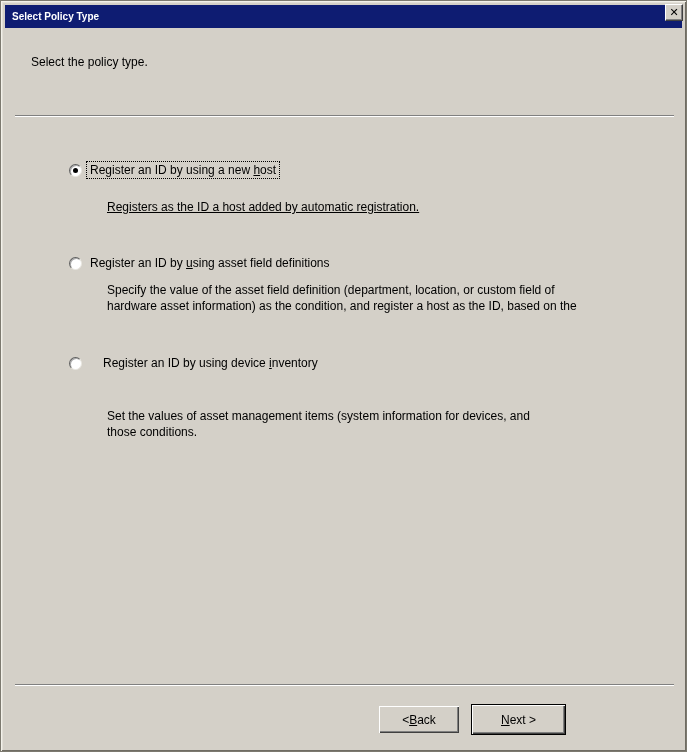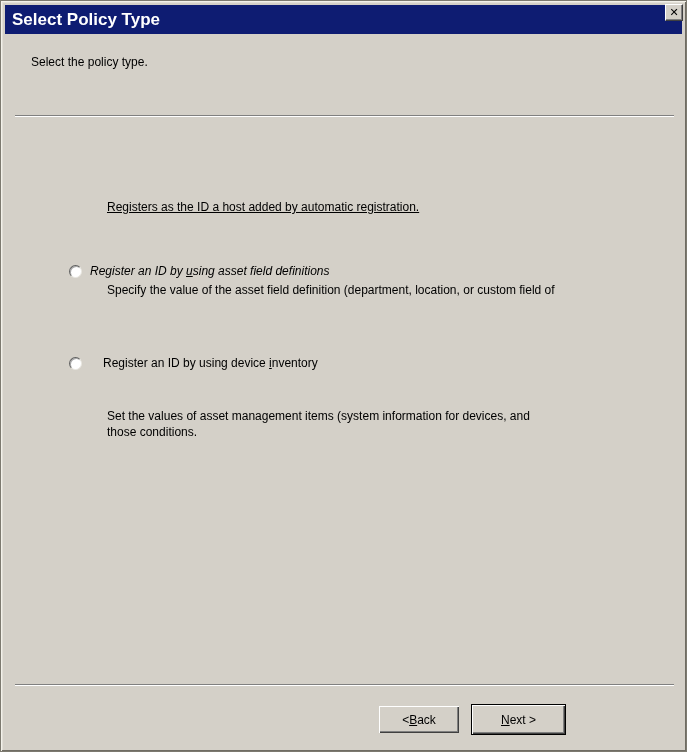--- a/index.html
+++ b/index.html
@@ -10,23 +10,23 @@
     width:687px; height:752px;
     background:#d4d0c8;
     font-family:"Liberation Sans","DejaVu Sans",sans-serif;
     font-size:12px; color:#000;
     border:1px solid #7d7a70;
     box-shadow: inset 1px 1px 0 #f3f1ea, inset -1px -1px 0 #6f6c63, inset 2px 2px 0 #e2dfd7;
     overflow:hidden;
   }
 
   .titlebar {
-    position:absolute; left:4px; top:4px; right:4px; height:29px;
+    position:absolute; left:4px; top:4px; right:4px; height:23px;
     background:#0e1c72;
-    color:#fff; font-weight:bold; font-size:17px;
+    color:#fff; font-weight:bold; font-size:10px;
     display:flex; align-items:center; padding-left:7px;
   }
 
   .close-btn {
     position:absolute; right:3px; top:3px;
     width:18px; height:17px;
     background:#d4d0c8;
     border-top:1px solid #ffffff; border-left:1px solid #ffffff;
     border-right:1px solid #404040; border-bottom:1px solid #404040;
     box-shadow: inset -1px -1px 0 #808080;
@@ -101,30 +101,35 @@
   </div>
 
   <div class="close-btn">
     <span>✕</span>
   </div>
 
   <div class="subtitle">Select the policy type.</div>
 
   <div class="separator sep-top"></div>
 
+  <div class="radio-row" style="top:160px;">
+    <span class="radio selected"></span>
+    <span class="opt-label focused"><span>Register an ID by using a new </span><span class="mn">h</span><span>ost</span></span>
+  </div>
   <div class="desc" style="top:198px;text-decoration:underline;">
     <div>Registers as the ID a host added by automatic registration.</div>
   </div>
 
-  <div class="radio-row" style="top:261px;font-style:italic;">
+  <div class="radio-row" style="top:253px;">
     <span class="radio"></span>
     <span class="opt-label"><span>Register an ID by </span><span class="mn">u</span><span>sing asset field definitions</span></span>
   </div>
   <div class="desc" style="top:281px;">
     <div>Specify the value of the asset field definition (department, location, or custom field of</div>
+    <div>hardware asset information) as the condition, and register a host as the ID, based on the</div>
   </div>
 
   <div class="radio-row" style="top:353px;gap:13px;">
     <span class="radio"></span>
     <span class="opt-label"><span>Register an ID by using device </span><span class="mn">i</span><span>nventory</span></span>
   </div>
   <div class="desc" style="top:407px;">
     <div>Set the values of asset management items (system information for devices, and</div>
     <div>those conditions.</div>
   </div>

